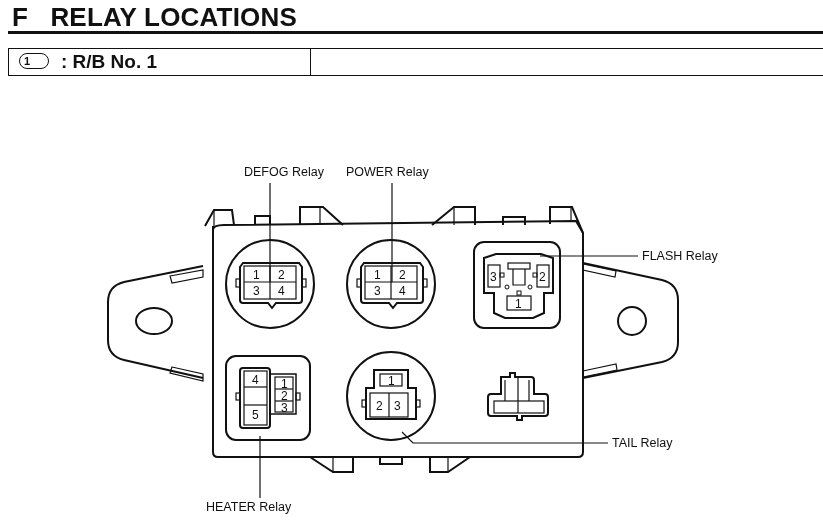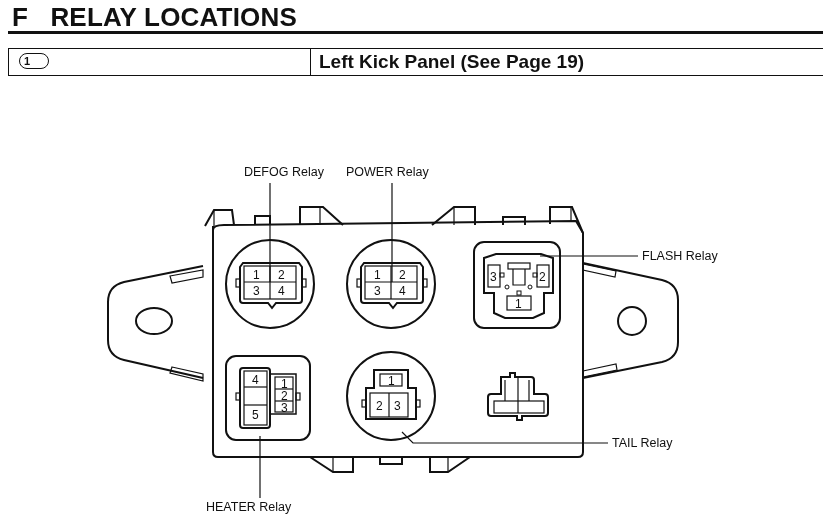--- a/index.html
+++ b/index.html
@@ -25,23 +25,21 @@
   </style>
 </head>
 <body>
 
 <div class="section-title"><span>F</span>   <span>RELAY LOCATIONS</span></div>
 <div class="title-rule"></div>
 
 <div class="loc-row">
   <div class="loc-cell-left">
     <span class="circ-num">1</span>
-  </div>
-  <div class="loc-cell-right">
-    <span class="loc-text">Left Kick Panel (See Page 19)</span>
+    <span class="loc-text">: R/B No. 1</span>
   </div>
 </div>
 
 <svg id="diagram" width="823" height="528" viewBox="0 0 823 528" fill="none" stroke="#111" stroke-width="2">
 
   <g>
     <path d="M203 266 L124 282 Q108 286 108 302 L108 340 Q108 356 124 360 L203 378"></path>
     <path d="M170 276 L203 270 L203 277 L172 283 Z" stroke-width="1.2"></path>
     <path d="M172 367 L203 374 L203 381 L170 373 Z" stroke-width="1.2"></path>
     <ellipse cx="154" cy="321" rx="18" ry="13"></ellipse>

